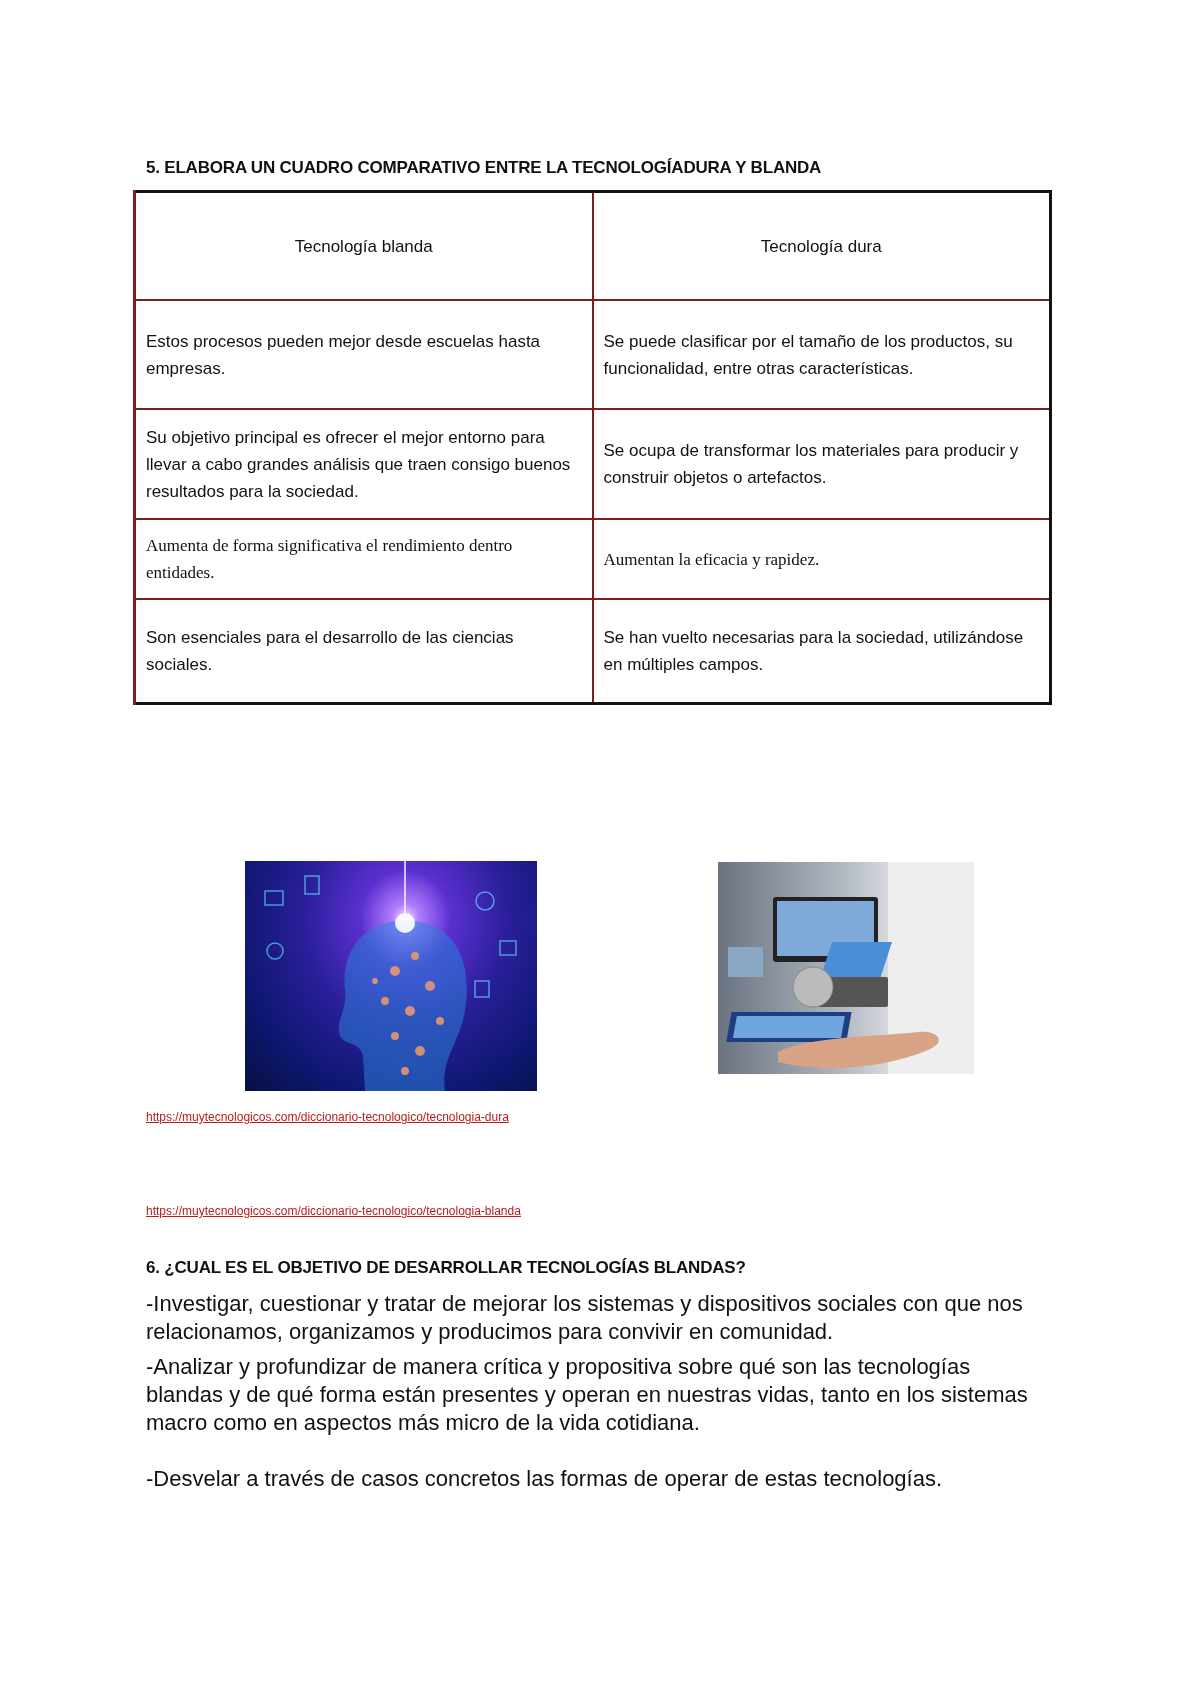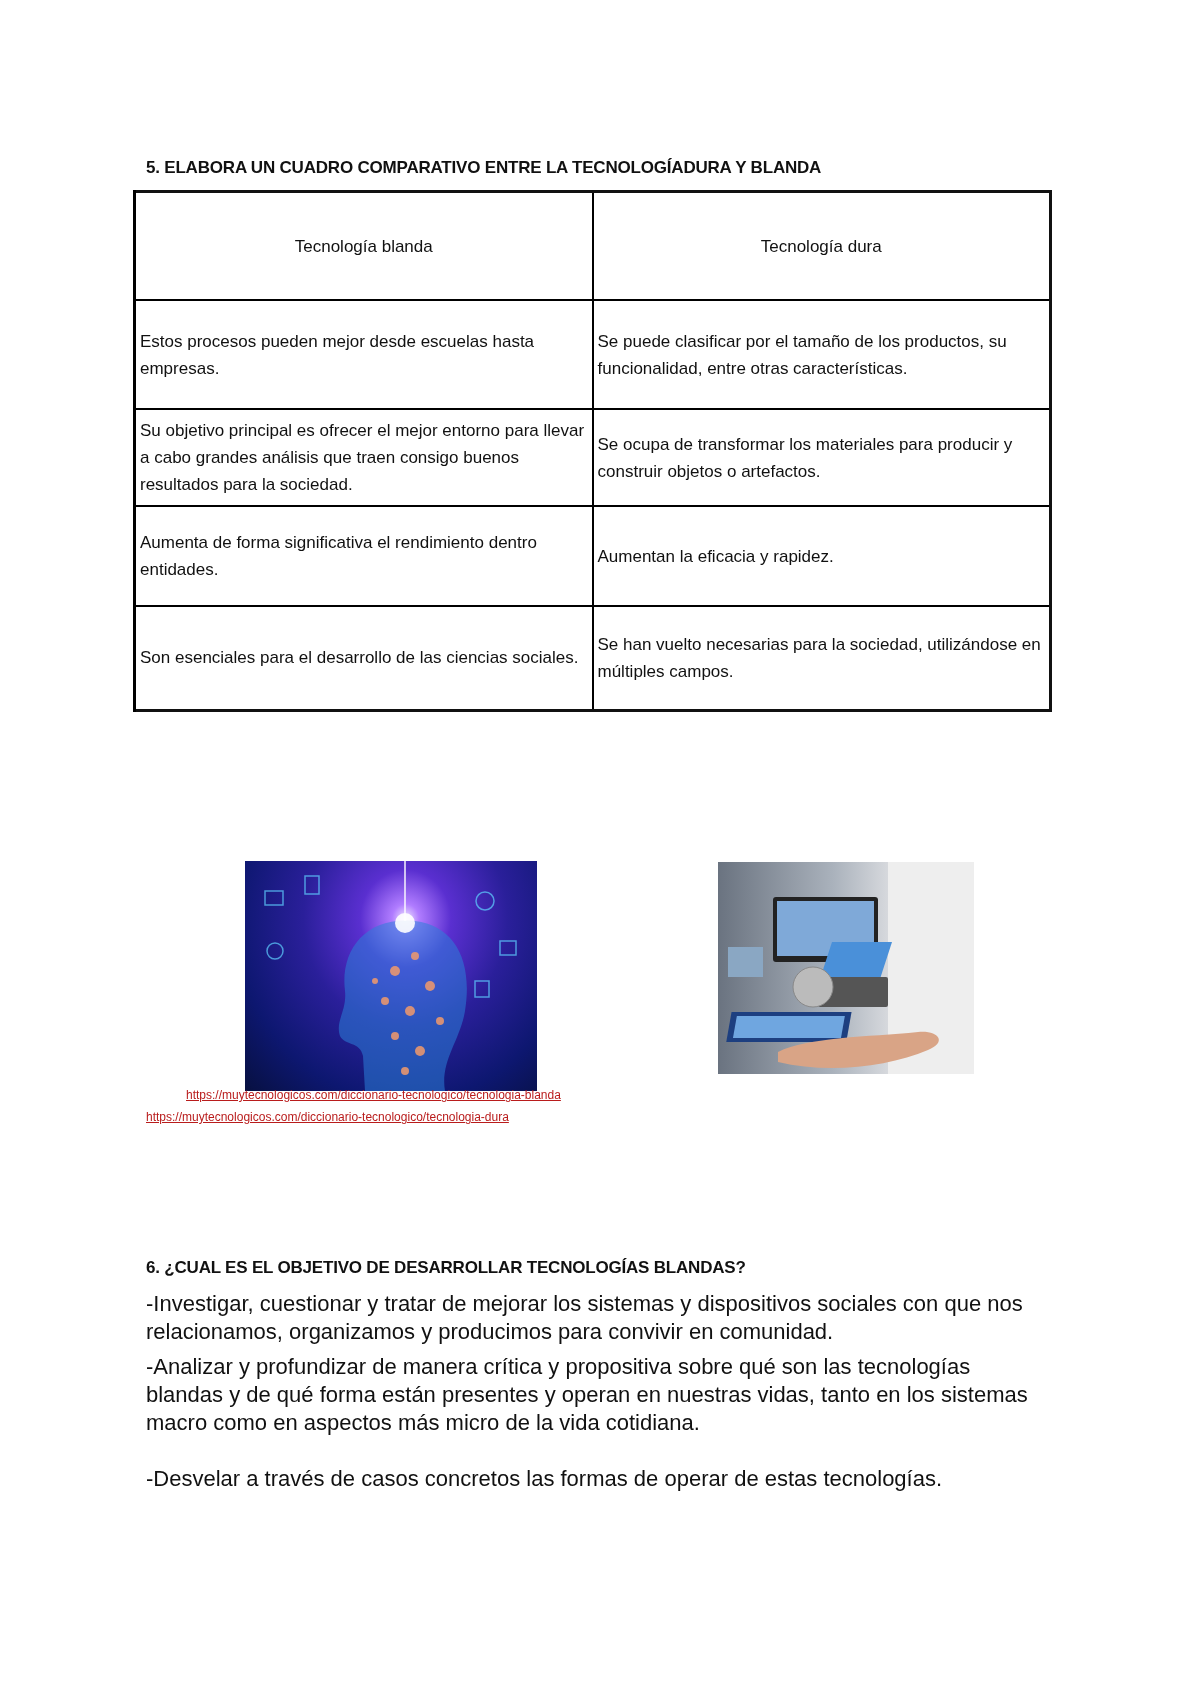--- a/index.html
+++ b/index.html
@@ -11,22 +11,22 @@
     .heading {
       position: absolute; left: 146px; font-weight: bold; font-size: 17px;
       letter-spacing: -0.2px; white-space: nowrap; margin-top: 8px;
     }
     table.cmp {
       position: absolute; left: 133px; top: 190px; width: 919px;
       border-collapse: collapse; border: 3px solid #111;
       font-size: 17px;
     }
     table.cmp td {
-      border: 2px solid #000000; vertical-align: middle;
-      padding: 0 4px; line-height: 27px; width: 50%;
+      border: 2px solid #7f1d1d; vertical-align: middle;
+      padding: 0 10px; line-height: 27px; width: 50%;
     }
     table.cmp td.c1 { border-left-width: 3px; }
     table.cmp tr.head td { text-align: center; height: 106px; }
     .img-box { position: absolute; overflow: hidden; }
     .link {
       position: absolute; left: 146px; font-size: 12px; color: #b91c1c;
       text-decoration: underline; white-space: nowrap; cursor: pointer;
     }
     .para {
       position: absolute; left: 146px; width: 900px; font-size: 22px;
@@ -41,25 +41,25 @@
 <table class="cmp">
   <tbody>
       <tr class="head">
     <td class="c1">Tecnología blanda</td>
     <td>Tecnología dura</td>
   </tr>
   <tr style="height:109px;">
     <td class="c1">Estos procesos pueden mejor desde escuelas hasta empresas.</td>
     <td>Se puede clasificar por el tamaño de los productos, su funcionalidad, entre otras características.</td>
   </tr>
-  <tr style="height:97px;">
+  <tr style="height:110px;">
     <td class="c1">Su objetivo principal es ofrecer el mejor entorno para llevar a cabo grandes análisis que traen consigo buenos resultados para la sociedad.</td>
     <td>Se ocupa de transformar los materiales para producir y construir objetos o artefactos.</td>
   </tr>
-  <tr style="height:100px;">
+  <tr style="height:80px;font-family:Liberation Serif, serif;">
     <td class="c1">Aumenta de forma significativa el rendimiento dentro entidades.</td>
     <td>Aumentan la eficacia y rapidez.</td>
   </tr>
   <tr style="height:104px;">
     <td class="c1">Son esenciales para el desarrollo de las ciencias sociales.</td>
     <td>Se han vuelto necesarias para la sociedad, utilizándose en múltiples campos.</td>
   </tr>
 </tbody>
   </table>
 
@@ -102,19 +102,19 @@
     <rect x="100" y="115" width="70" height="30" fill="#555" rx="2"></rect>
     <circle cx="95" cy="125" r="20" fill="#bbbbbb" stroke="#888"></circle>
     <rect x="40" y="150" width="120" height="30" fill="#1d3f80" transform="skewX(-10)"></rect>
     <rect x="46" y="154" width="108" height="22" fill="#6fa6e0" transform="skewX(-10)"></rect>
     <path d="M60 190 C90 175 150 175 200 170 C220 168 230 180 210 188 C170 205 110 212 60 200 Z" fill="#d9a486"></path>
     <rect x="10" y="85" width="35" height="30" fill="#8aa7c3"></rect>
   </svg>
 </div>
 
 <div class="link" style="top:1110px;">https://muytecnologicos.com/diccionario-tecnologico/tecnologia-dura</div>
-<div class="link" style="top:1088px;margin-left:40px;">https://muytecnologicos.com/diccionario-tecnologico/tecnologia-blanda</div>
+<div class="link" style="top:1204px;">https://muytecnologicos.com/diccionario-tecnologico/tecnologia-blanda</div>
 
 <div class="heading" style="top:1250px;">6. ¿CUAL ES EL OBJETIVO DE DESARROLLAR TECNOLOGÍAS BLANDAS?</div>
 
 <div class="para" style="top:1290px;">-Investigar, cuestionar y tratar de mejorar los sistemas y dispositivos sociales con que nos relacionamos, organizamos y producimos para convivir en comunidad.</div>
 <div class="para" style="top:1333px;margin-top:20px;">-Analizar y profundizar de manera crítica y propositiva sobre qué son las tecnologías blandas y de qué forma están presentes y operan en nuestras vidas, tanto en los sistemas macro como en aspectos más micro de la vida cotidiana.</div>
 <div class="para" style="top:1465px;">-Desvelar a través de casos concretos las formas de operar de estas tecnologías.</div>
 
 </body></html>

